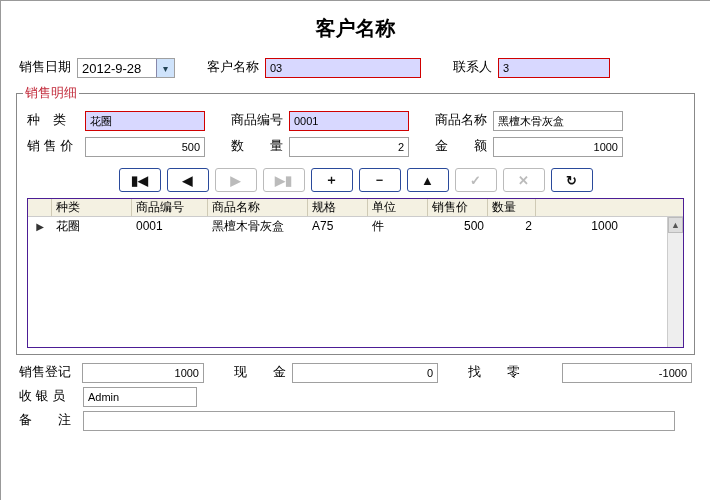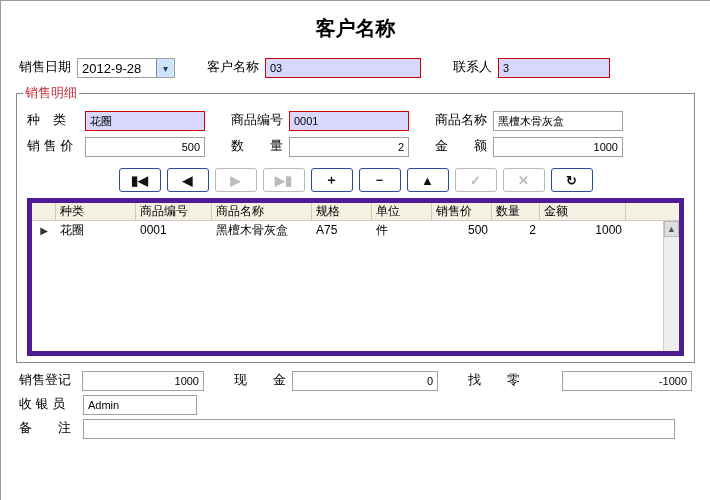--- a/index.html
+++ b/index.html
@@ -98,21 +98,21 @@
     cursor: pointer;
     color: #111;
     font-weight: bold;
   }
   .navbtn.disabled {
     border-color: #bbb;
     color: #bbb;
     cursor: default;
   }
   .grid {
-    border: 5px solid #4c1d95;
+    border: 1px solid #4c1d95;
     background: #fff;
     font-size: 12px;
     margin: 0 4px;
   }
   .grid-head, .grid-row {
     display: grid;
     grid-template-columns: 24px 80px 76px 100px 60px 60px 60px 48px 86px;
     align-items: center;
     height: 18px;
   }
@@ -228,21 +228,20 @@
     <div class="grid">
       <div class="grid-head">
         <div></div>
         <div>种类</div>
         <div>商品编号</div>
         <div>商品名称</div>
         <div>规格</div>
         <div>单位</div>
         <div>销售价</div>
         <div>数量</div>
-        <div>金额</div>
       </div>
       <div class="grid-body">
         <div class="grid-row">
           <div class="rowmark">▶</div>
           <div>花圈</div>
           <div>0001</div>
           <div>黑檀木骨灰盒</div>
           <div>A75</div>
           <div>件</div>
           <div class="ralign">500</div>

